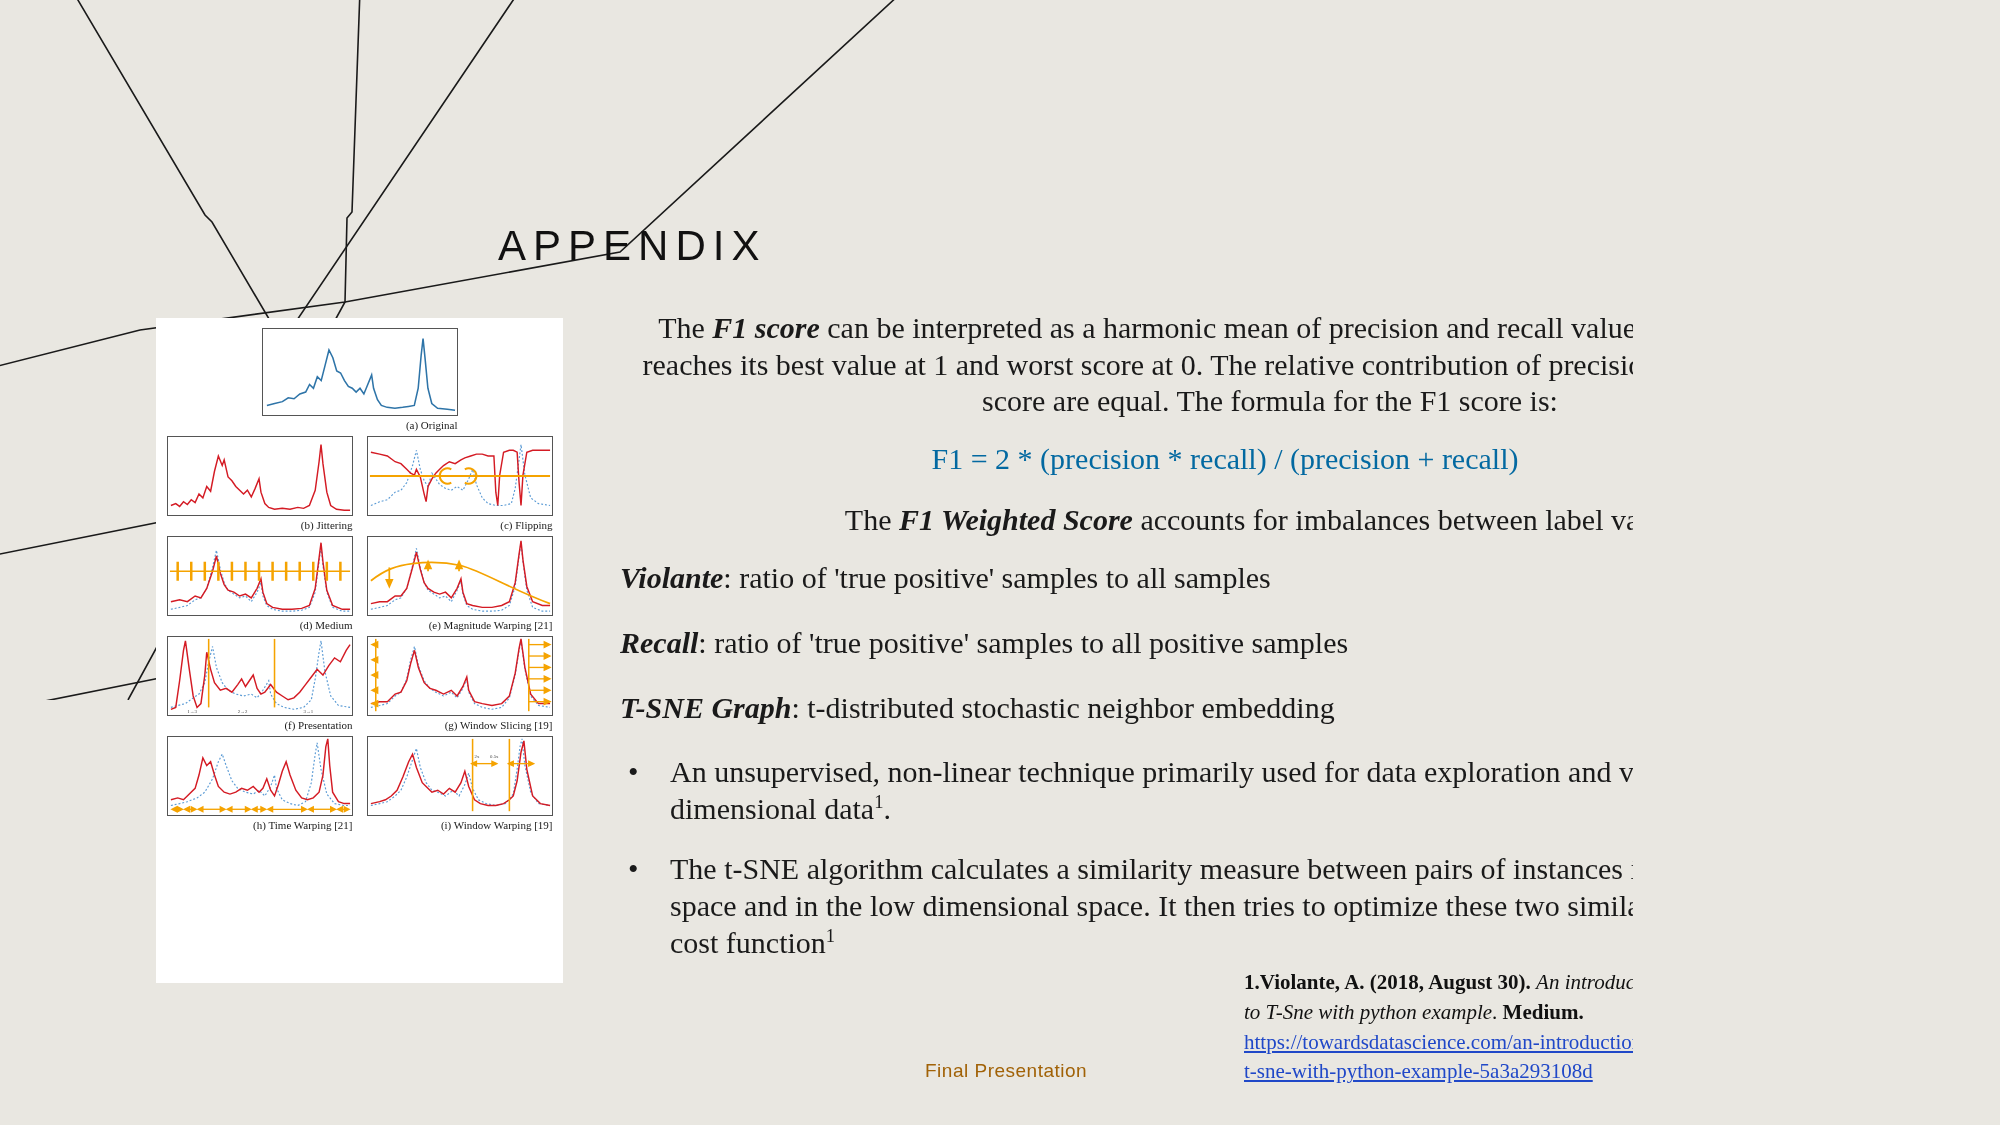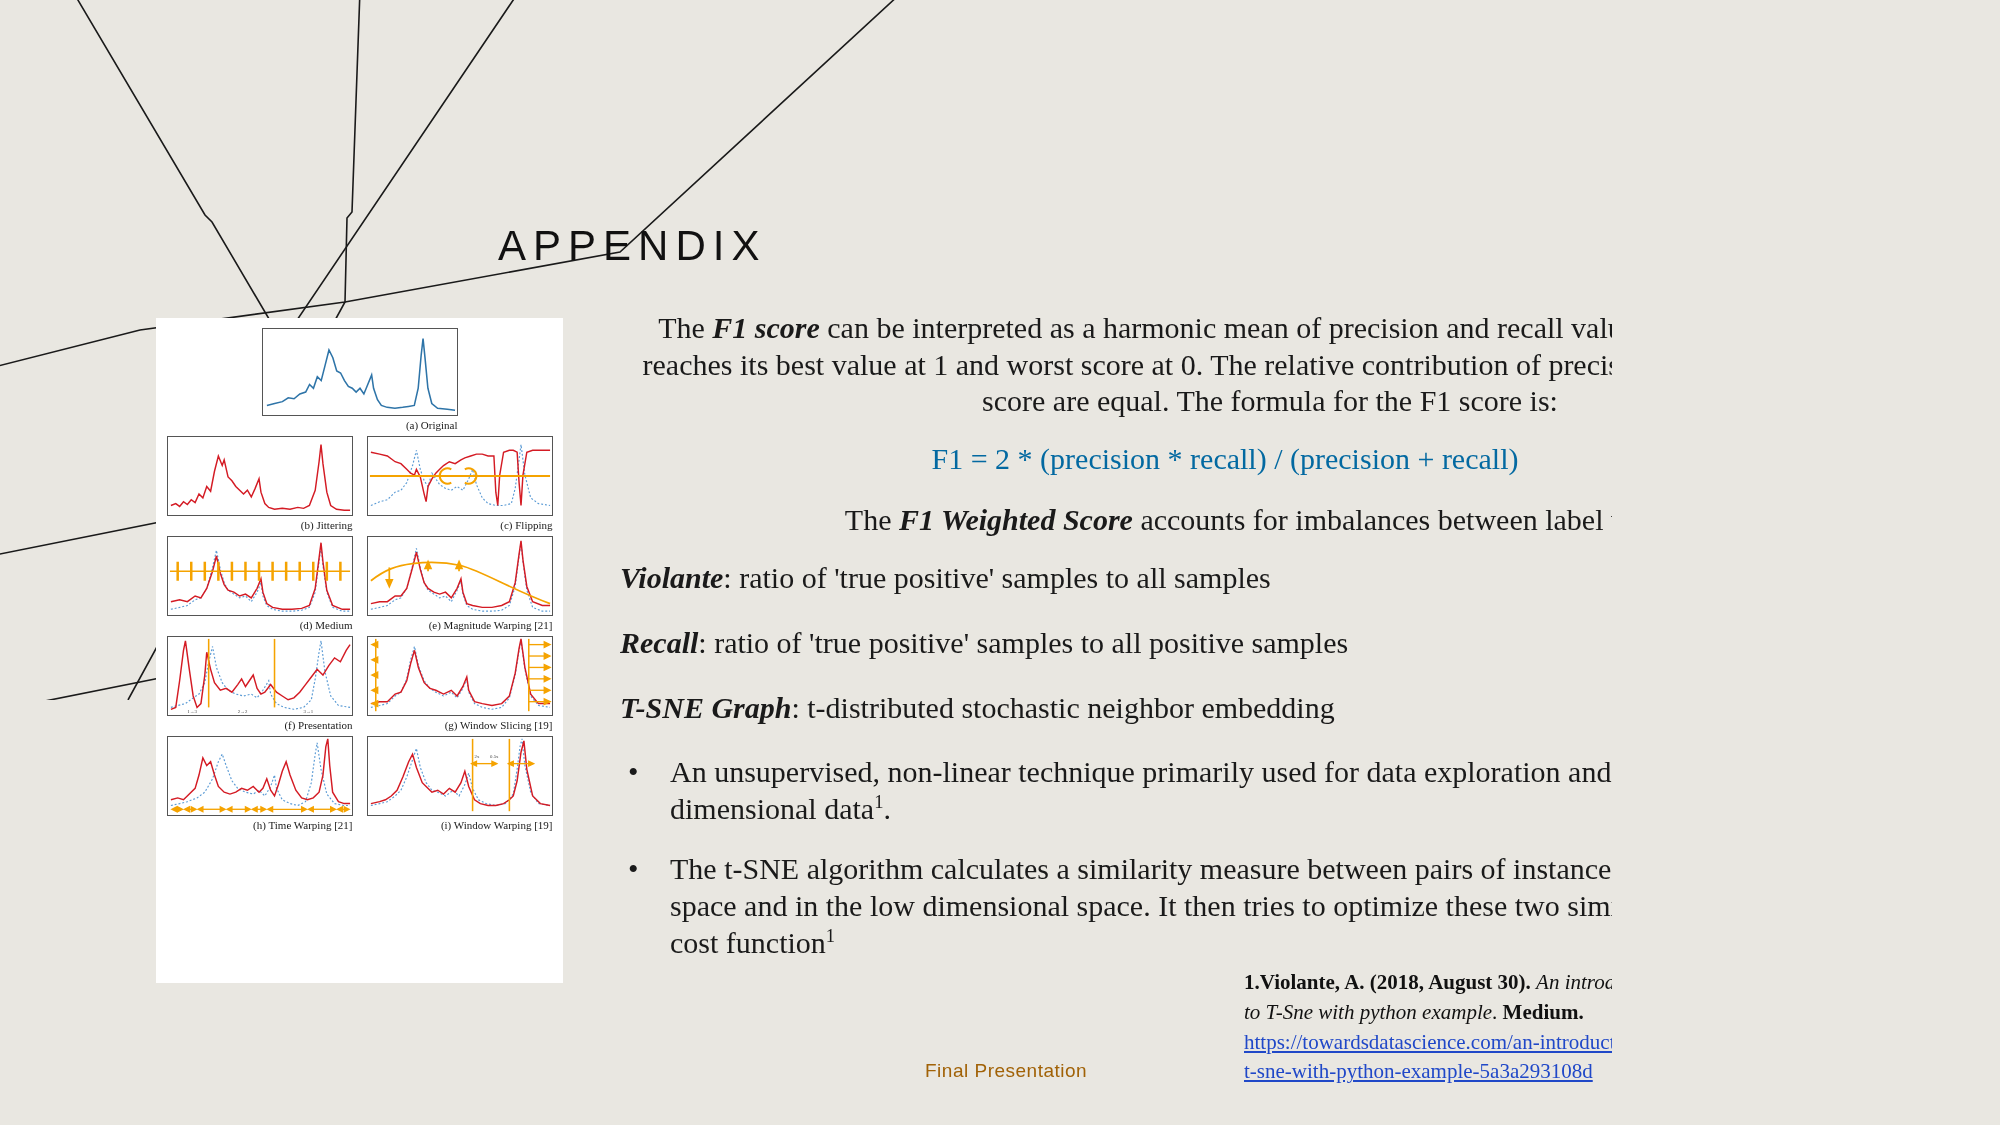--- a/index.html
+++ b/index.html
@@ -14,20 +14,21 @@
     overflow: hidden;
     position: relative;
   }
   #slide {
     position: absolute;
     inset: 0;
     width: 1612px;
     height: 1125px;
     background: #E9E7E1;
     overflow: hidden;
+    padding-left: 21px;
   }
 
   
   #deco {
     position: absolute;
     left: 0; top: 0;
     width: 900px;
     height: 700px;
     pointer-events: none;
   }

